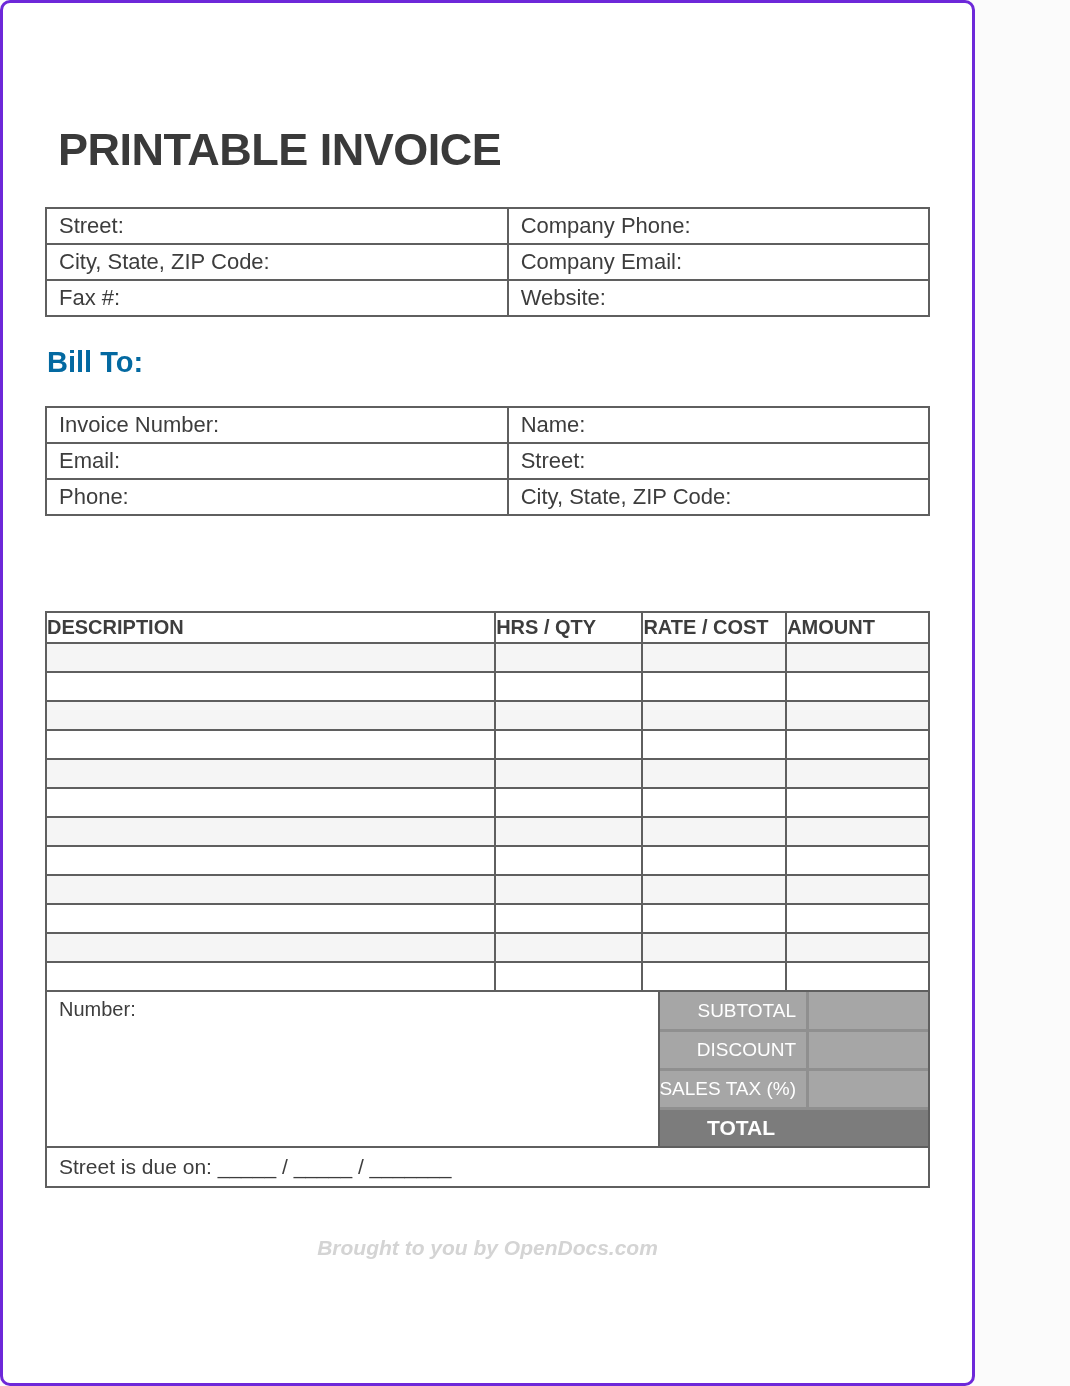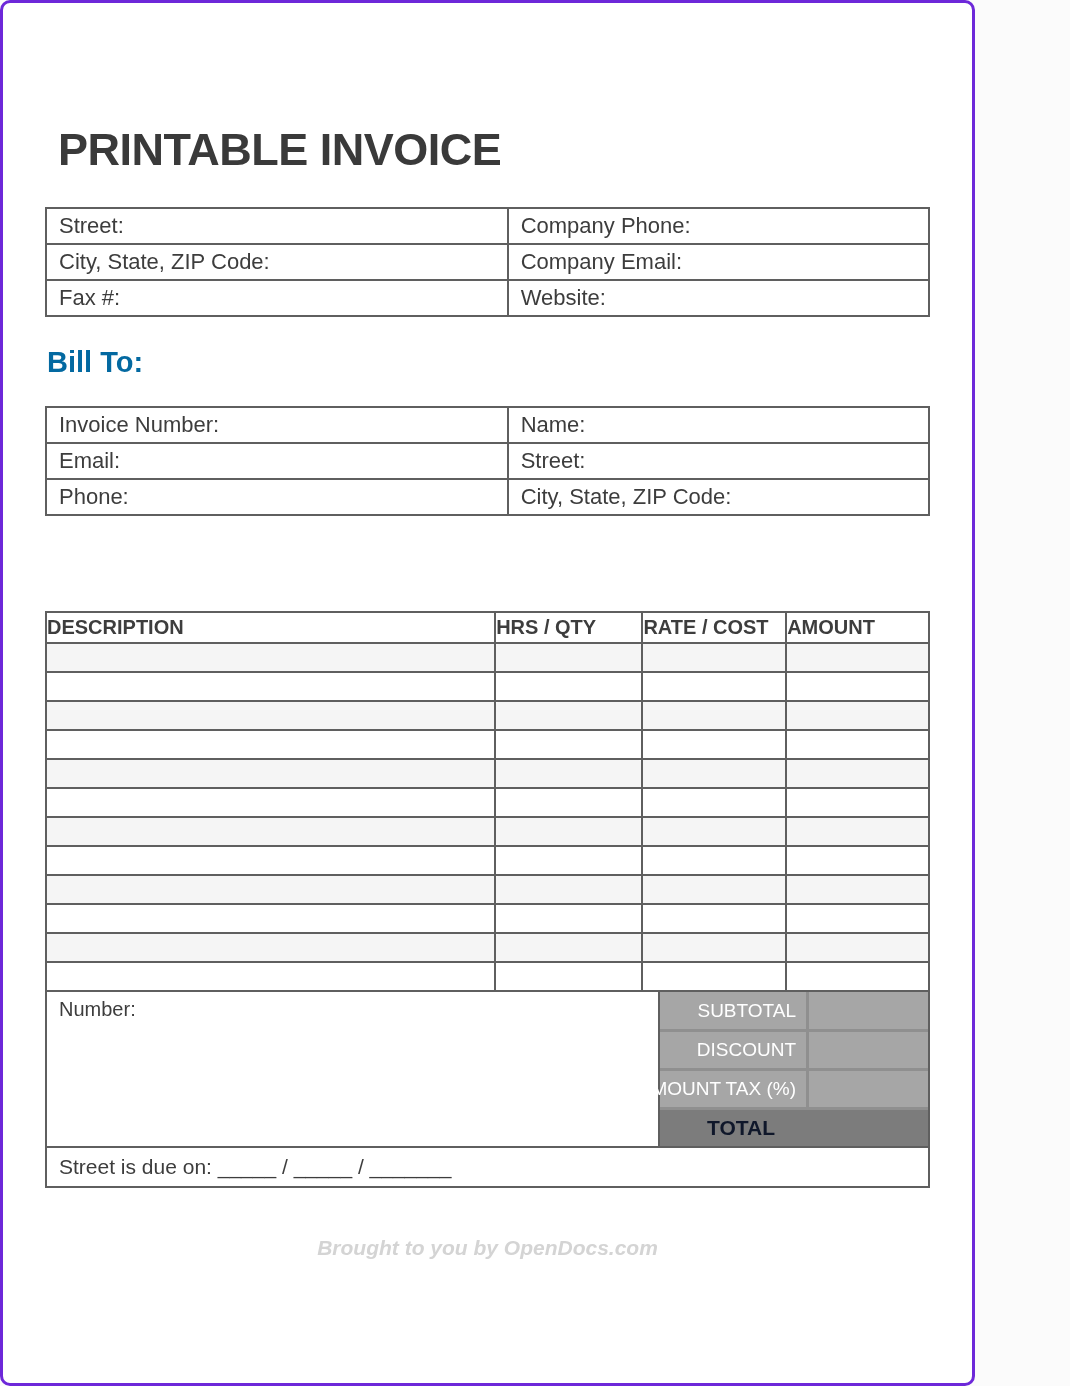--- a/index.html
+++ b/index.html
@@ -42,21 +42,21 @@
   }
   .summary{flex:1;display:flex;flex-direction:column;gap:3px;background:#8f8f8f;}
   .summary-row{flex:1;display:flex;min-height:0;}
   .s-label{
     width:149px;box-sizing:border-box;padding-right:10px;border-right:3px solid #8f8f8f;
     background:#a6a6a6;color:#ffffff;display:flex;align-items:center;justify-content:flex-end;
     font-size:19px;white-space:nowrap;
   }
   .s-value{flex:1;background:#a6a6a6;}
   .total-row{
-    flex:1;background:#7c7c7c;color:#0f172a;font-weight:bold;font-size:21px;
+    flex:1;background:#7c7c7c;color:#ffffff;font-weight:bold;font-size:21px;
     display:flex;align-items:center;justify-content:flex-end;
     padding-right:153px;box-sizing:border-box;
   }
   .payment-row{
     margin-top:-2px;border:2px solid #5f5f5f;height:42px;box-sizing:border-box;
     display:flex;align-items:center;padding-left:12px;font-size:21px;background:#fff;
   }
   .footer{
     margin-top:48px;text-align:center;font-style:italic;font-weight:bold;
     color:#d4d4d4;font-size:21px;
@@ -197,21 +197,21 @@
     <div class="summary">
       <div class="summary-row">
         <div class="s-label">SUBTOTAL</div>
         <div class="s-value"></div>
       </div>
       <div class="summary-row">
         <div class="s-label">DISCOUNT</div>
         <div class="s-value"></div>
       </div>
       <div class="summary-row">
-        <div class="s-label">AMOUNT TAX (%)</div>
+        <div class="s-label">SALES TAX (%)</div>
         <div class="s-value"></div>
       </div>
       <div class="total-row">
         <div>TOTAL</div>
       </div>
     </div>
   </div>
 
   <div class="payment-row">
     <span>Street is due on: _____ / _____ / _______</span>

